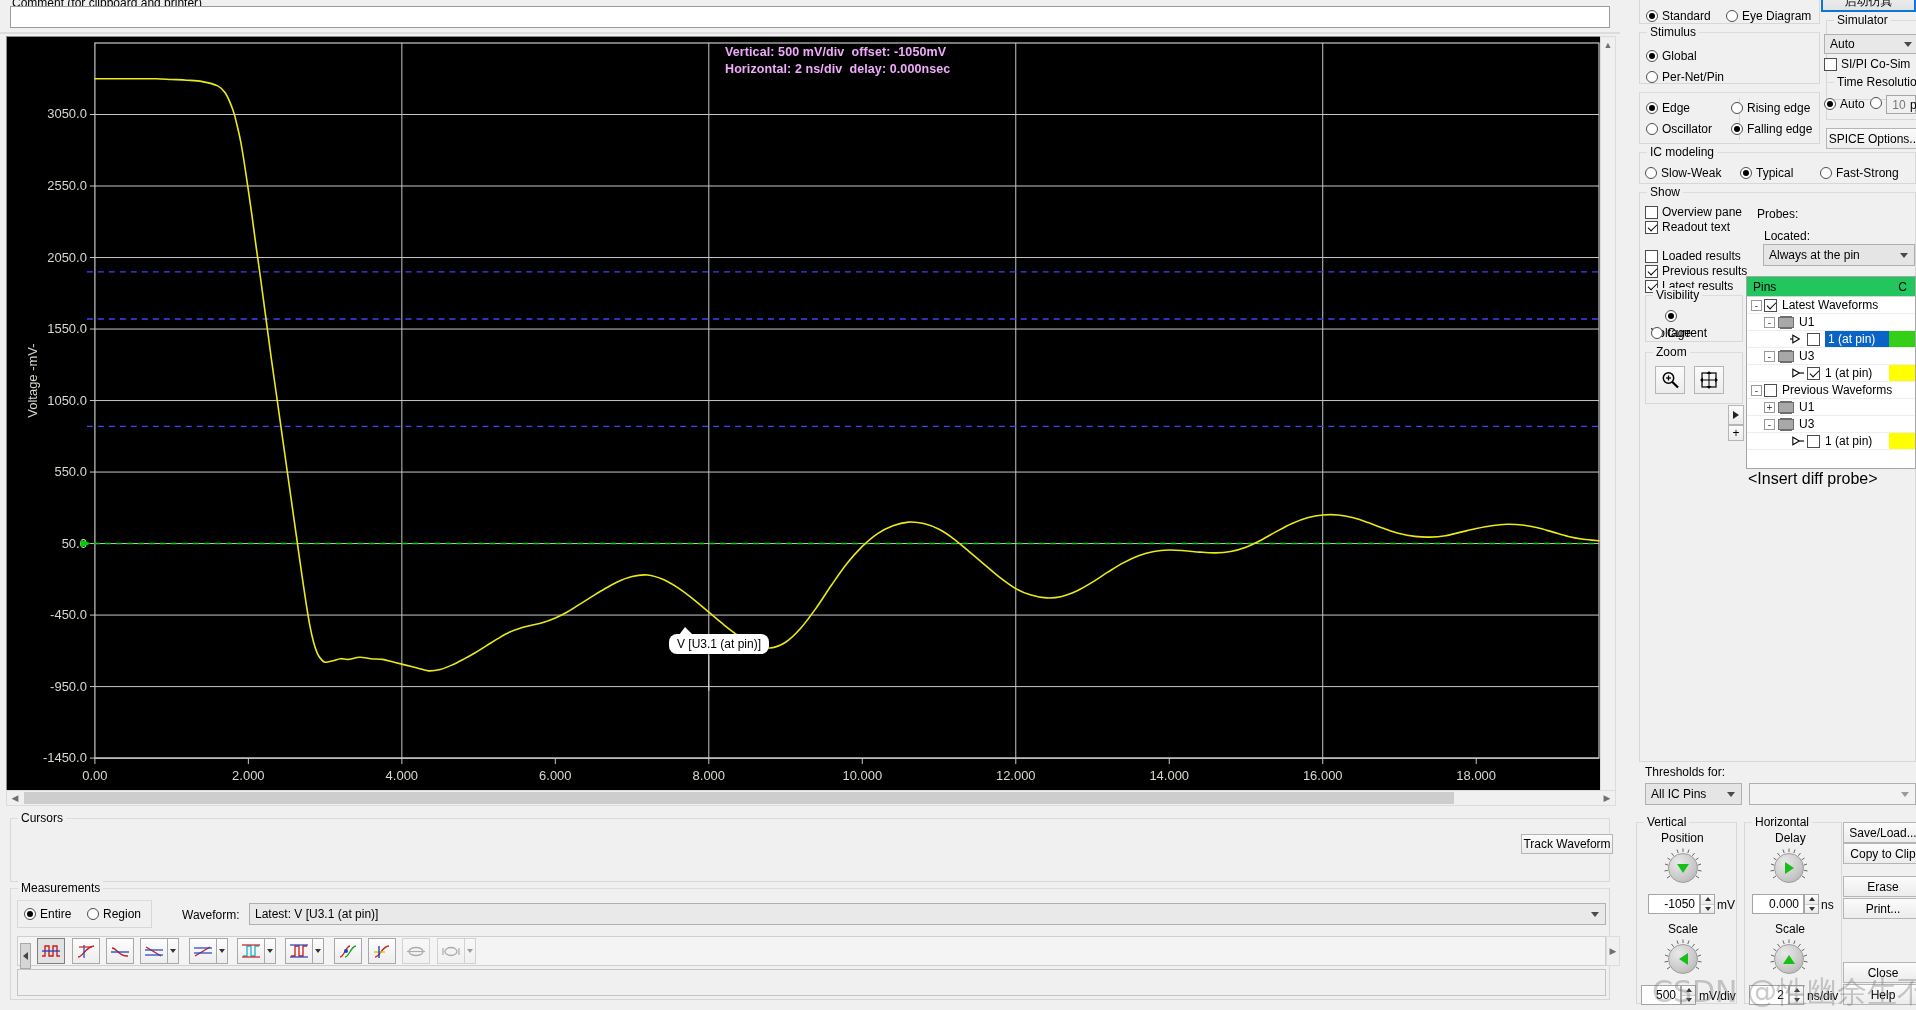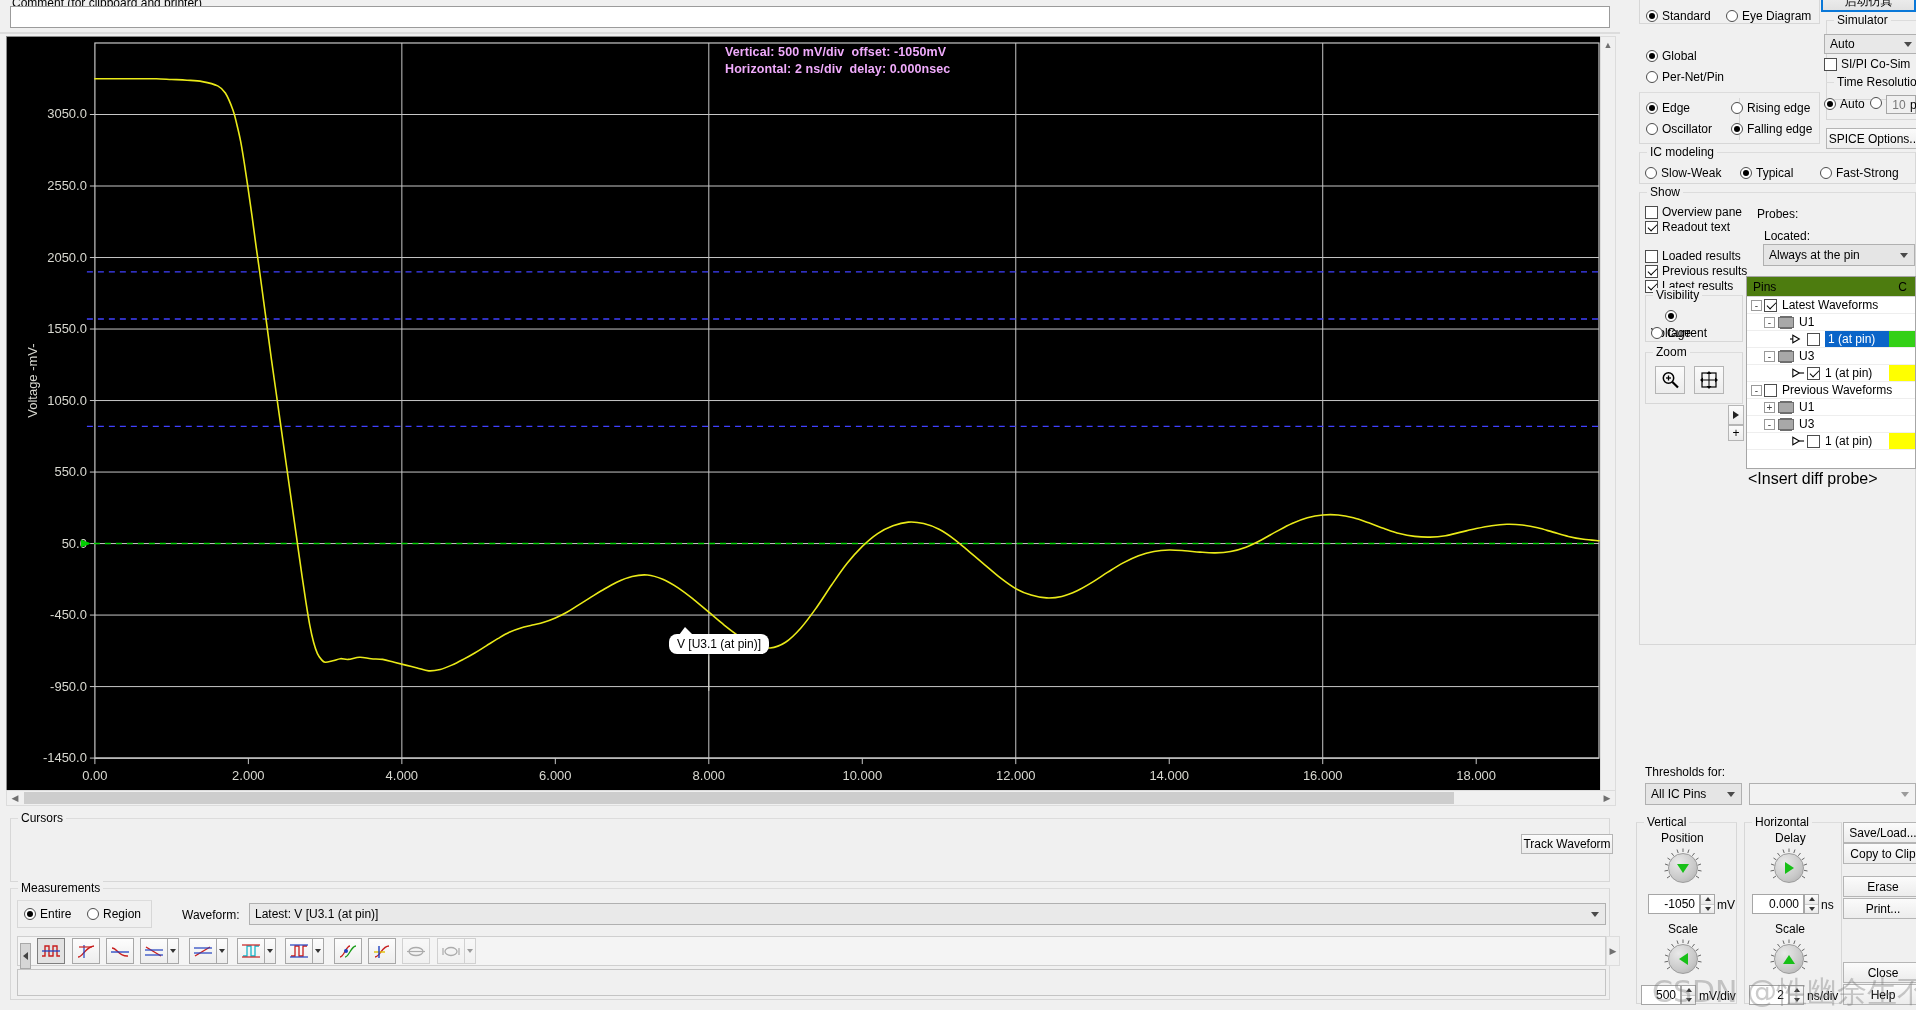--- a/index.html
+++ b/index.html
@@ -118,21 +118,21 @@
 
   
   .sb { position: absolute; background: #f0f0f0; border: 1px solid #dcdcdc; }
   .sb .thumb { position: absolute; background: #cdcdcd; }
   .sb .arrow { position: absolute; display:flex; align-items:center; justify-content:center; color:#707070; font-size:9px; }
 
   
   #pins-tree { position: absolute; background: #fff; border: 1px solid #a6a6a6;
     overflow: hidden; font-size: 12px; }
   .tree-head { display: flex; height: 20px; border-bottom: 1px solid #d5d5d5;
-    align-items: center; background: #4d7c0f; }
+    align-items: center; background: #22c55e; }
   .tree-head span { padding-left: 6px; }
   .trow { display: flex; align-items: center; height: 17px; position: relative;
     border-bottom: 1px solid #eeeeee; }
   .trow .lab { white-space: nowrap; }
   .trow .swatch { position: absolute; right: 0; top: 0; width: 26px; height: 16px; }
   .pm { width: 11px; height: 11px; border: 1px solid #9a9a9a; background:#fff;
     display:inline-flex; align-items:center; justify-content:center; font-size:10px;
     line-height: 9px; color:#444; flex:0 0 auto; }
   .ic-chip { width: 16px; height: 11px; background: #a8a8a8; border: 1px solid #6e6e6e;
     position: relative; flex: 0 0 auto; }
@@ -441,20 +441,23 @@
     <span class="rdot"></span>
   </div>
   <div class="txtbox" style="left:1886px; top:95px; width:30px; height:19px; background:#f0f0f0; color:#777;
               justify-content:center;">
     <span>10</span>
   </div>
   <div class="lbl" style="left:1910px; top:98px;">ps</div>
 
   <div class="btn" style="left:1826px; top:128px; width:96px; height:21px;">SPICE Options...</div>
 
+  <div class="grp" style="left:1639px; top:32px; width:181px; height:52px;">
+    <div class="grp-title">Stimulus</div>
+  </div>
   <div class="radio" style="left:1646px; top:49px;">
     <span class="rdot on"></span>
     <span>Global</span>
   </div>
   <div class="radio" style="left:1646px; top:70px;">
     <span class="rdot"></span>
     <span>Per-Net/Pin</span>
   </div>
 
   <div class="grp" style="left:1639px; top:92px; width:181px; height:52px;"></div>
@@ -485,21 +488,21 @@
   </div>
   <div class="radio" style="left:1740px; top:166px;">
     <span class="rdot on"></span>
     <span>Typical</span>
   </div>
   <div class="radio" style="left:1820px; top:166px;">
     <span class="rdot"></span>
     <span>Fast-Strong</span>
   </div>
 
-  <div class="grp" style="left:1639px; top:192px; width:277px; height:453px;">
+  <div class="grp" style="left:1639px; top:192px; width:277px; height:570px;">
     <div class="grp-title">Show</div>
   </div>
 
   <div class="check" style="left:1645px; top:205px;">
     <span class="cbox"></span>
     <span>Overview pane</span>
   </div>
   <div class="check" style="left:1645px; top:220px;">
     <span class="cbox on"></span>
     <span>Readout text</span>

